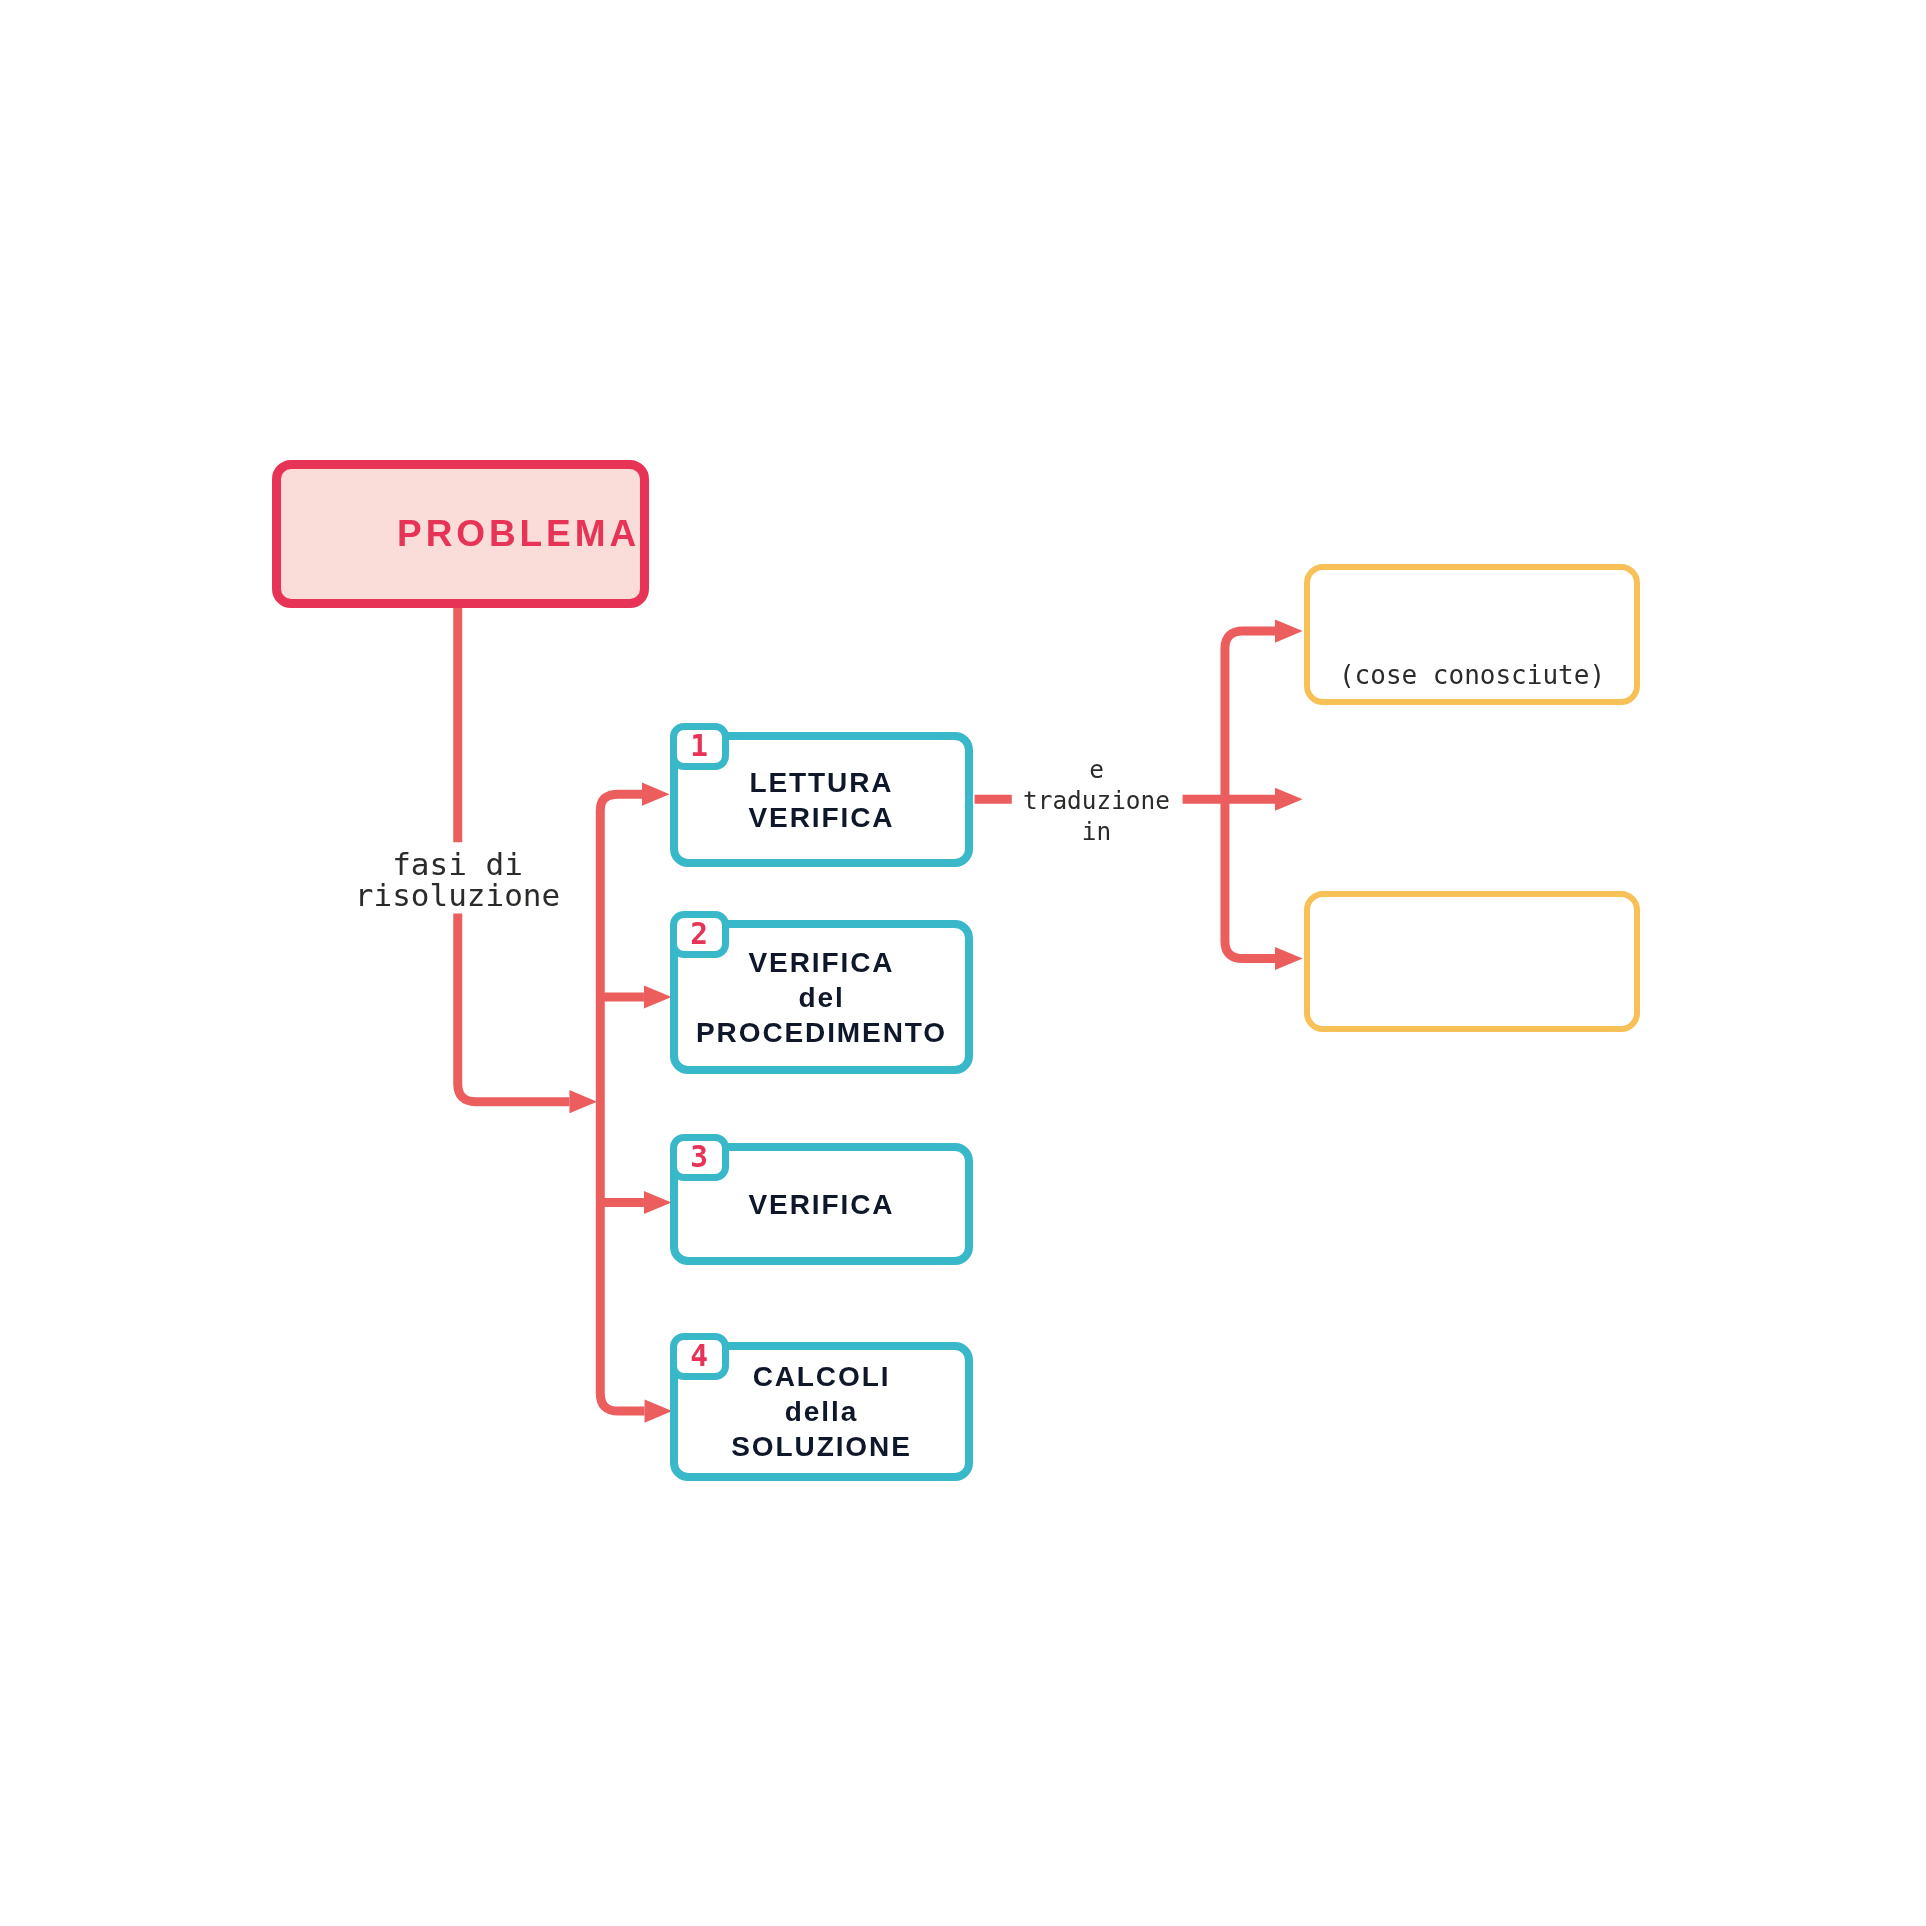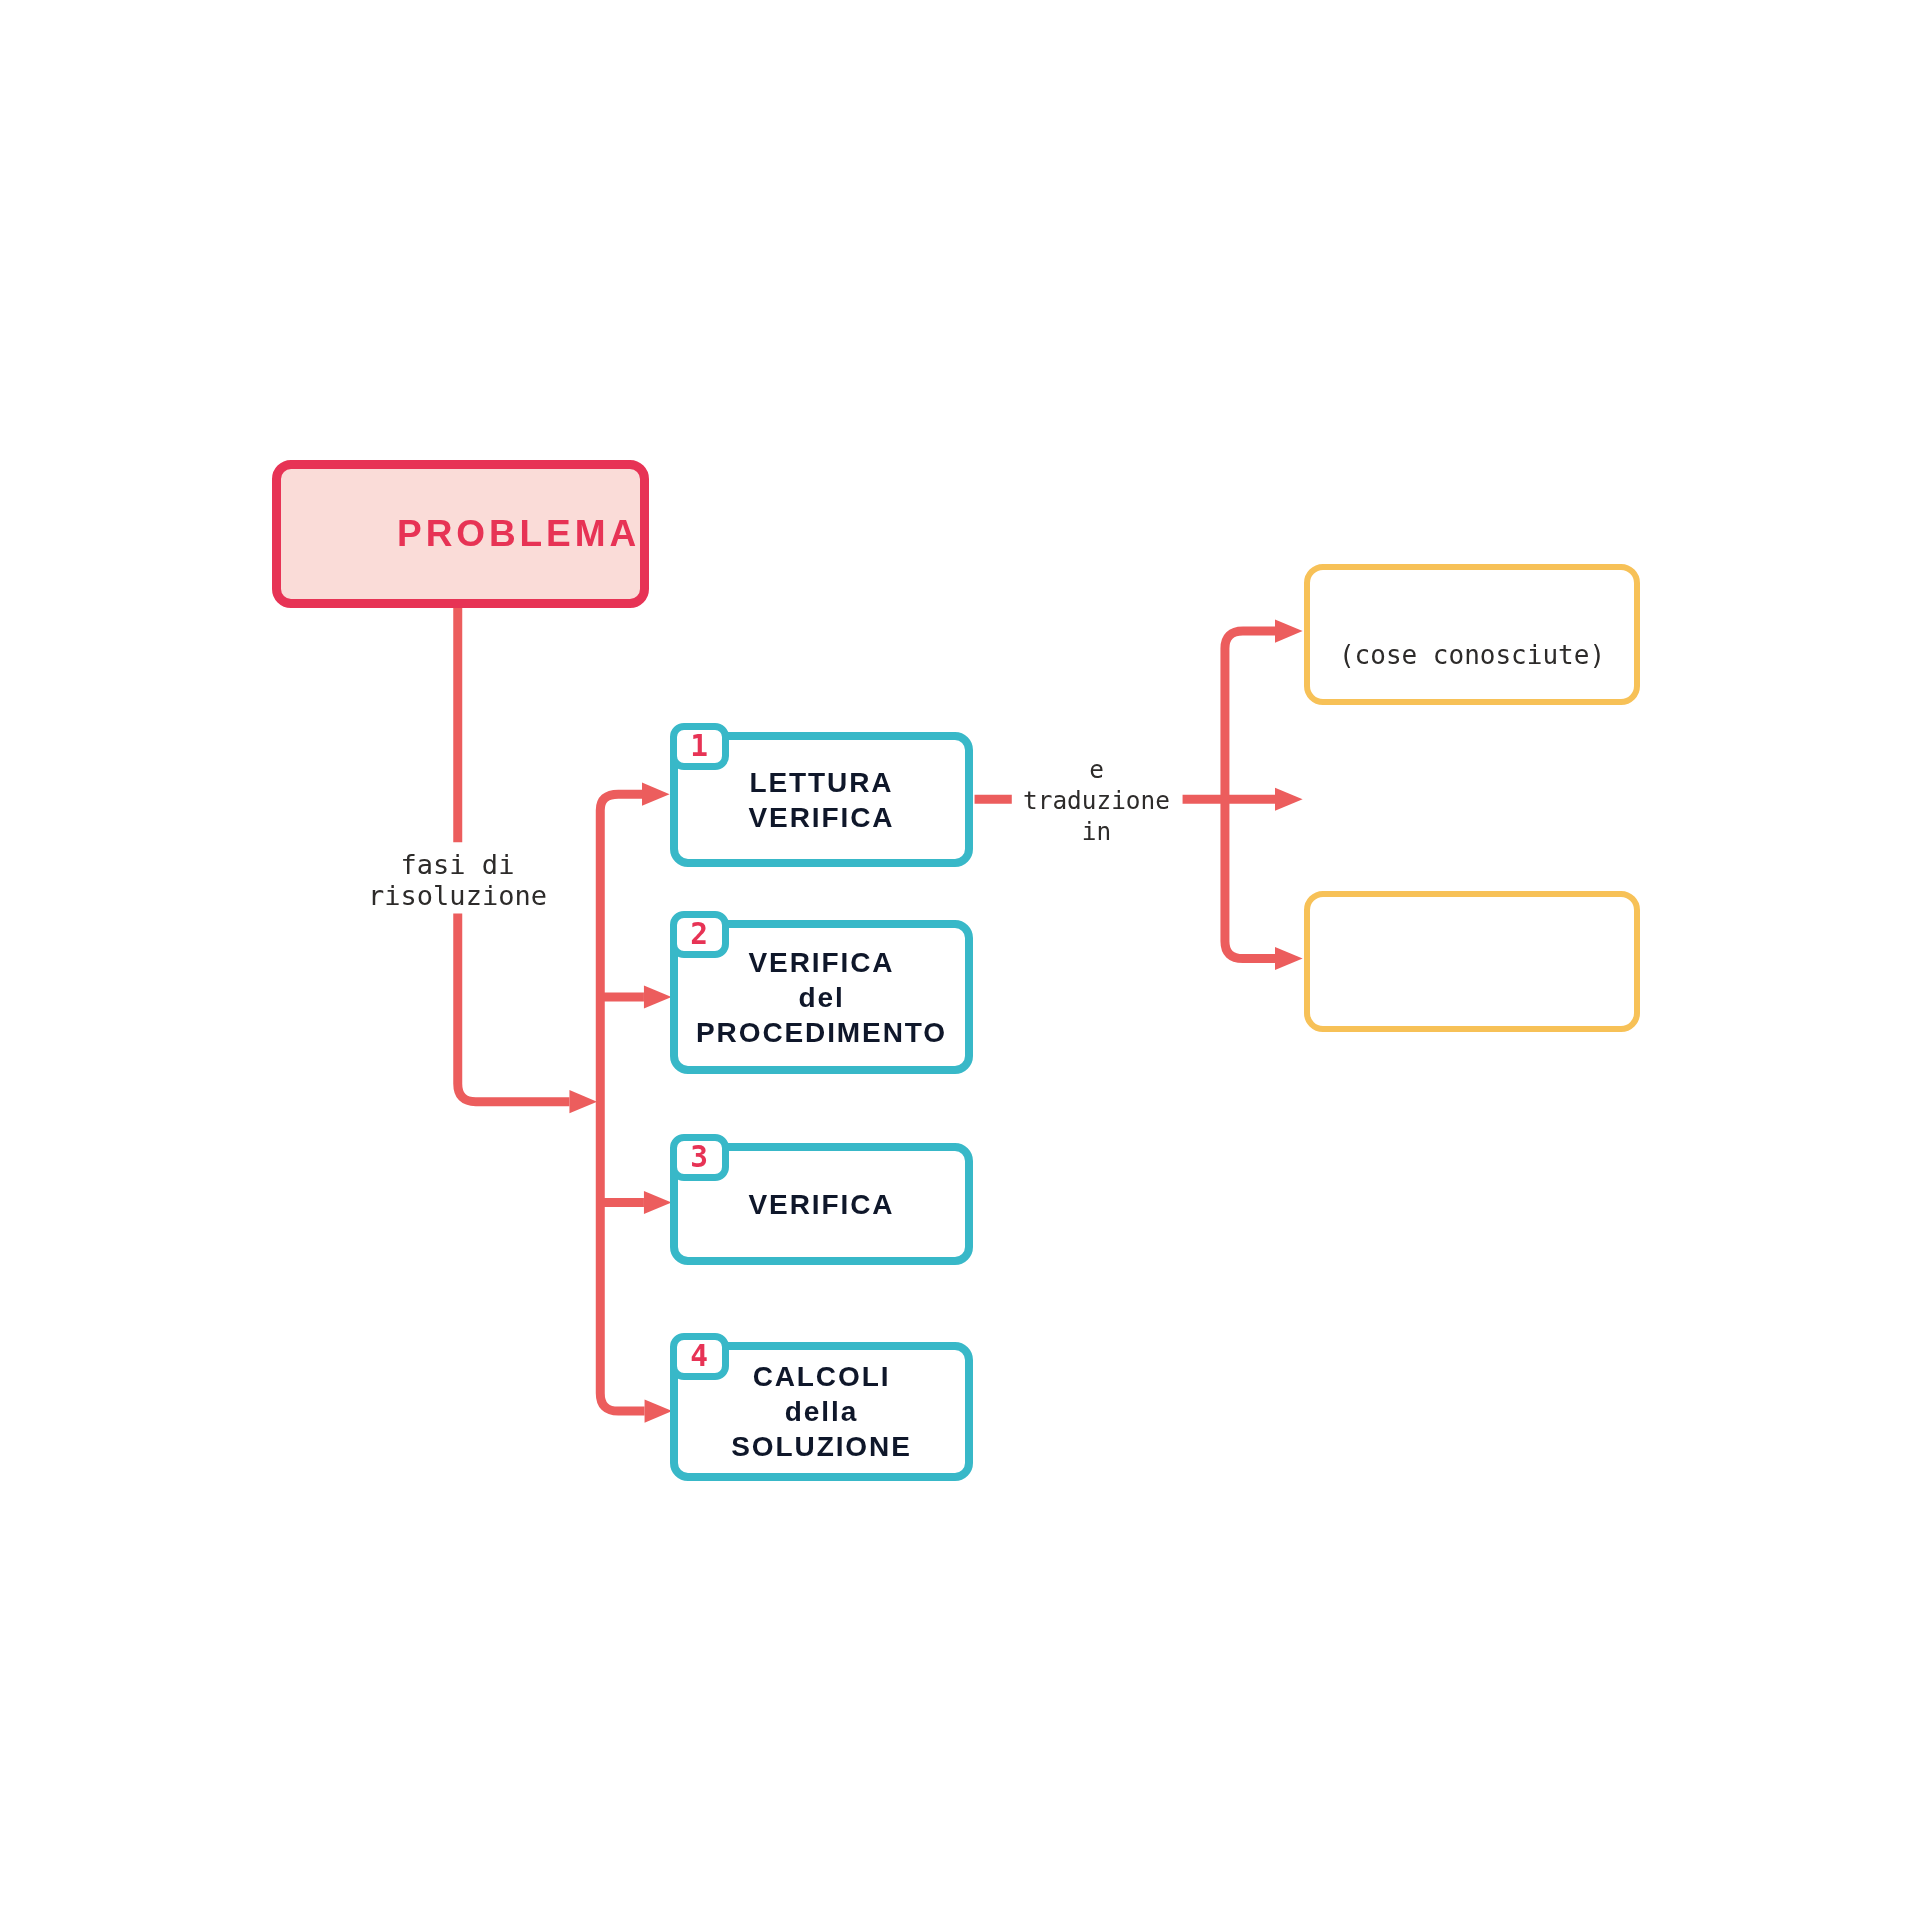--- a/index.html
+++ b/index.html
@@ -68,41 +68,41 @@
     font-family: "DejaVu Sans Mono", monospace;
   }
 
   
   .output-box {
     left: 1304px; width: 336px; height: 141px;
     background: #ffffff;
     border: 6.4px solid #f7c157;
     border-radius: 19px;
     display: flex; align-items: flex-end; justify-content: center;
-    padding-bottom: 30px;
+    padding-bottom: 10px;
   }
   .output-1 { top: 564px; }
   .output-2 { top: 727px; }
   .output-3 { top: 891px; }
   .output-box .olabel {
     color: #2d2b2a;
     font-family: "DejaVu Sans Mono", monospace;
     font-size: 26px; line-height: 28px;
   }
 
   
   .edge-label {
     position: absolute;
     color: #2d2b2a;
     font-family: "DejaVu Sans Mono", monospace;
     text-align: center;
   }
   .phases-label {
     left: 329px; top: 849px; width: 257px;
-    font-size: 27px; line-height: 31px;
+    font-size: 31px; line-height: 31px;
   }
   .translation-label {
     left: 984px; top: 754px; width: 225px;
     font-size: 24.4px; line-height: 31px;
   }
 </style>
 </head>
 <body>
 
 <div id="canvas">

